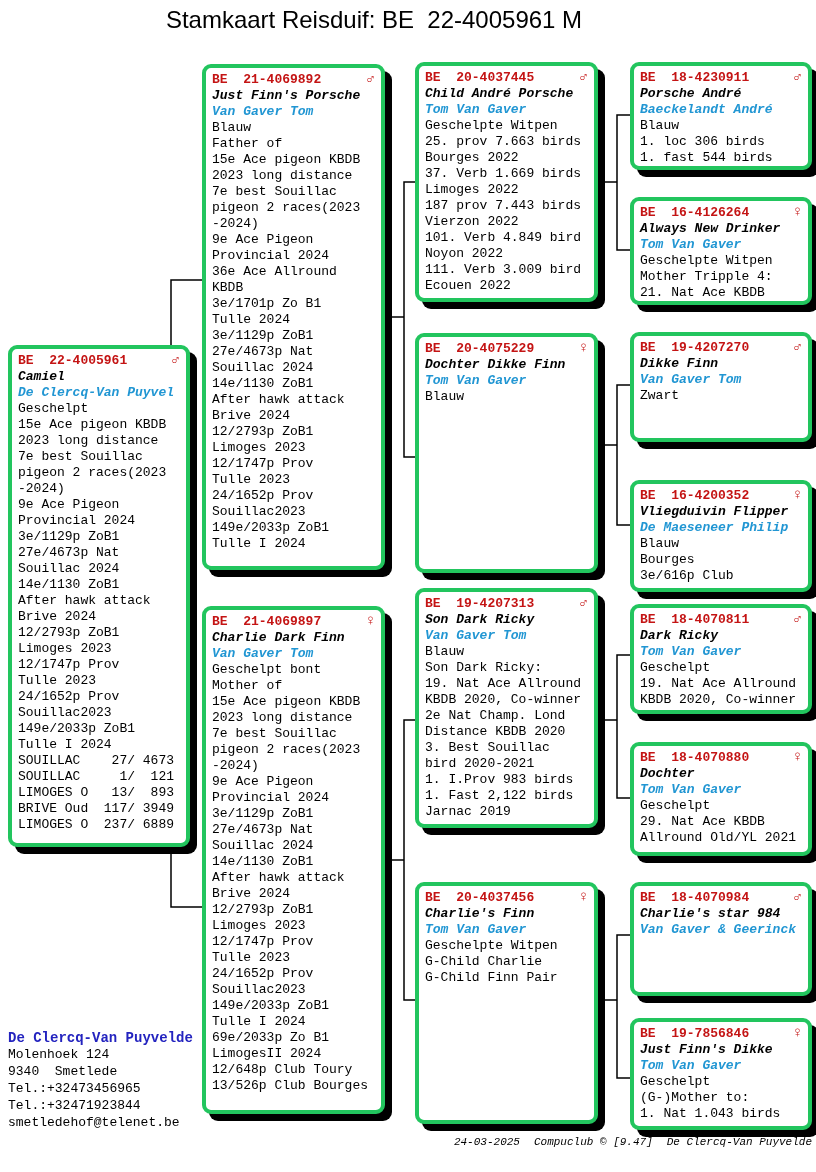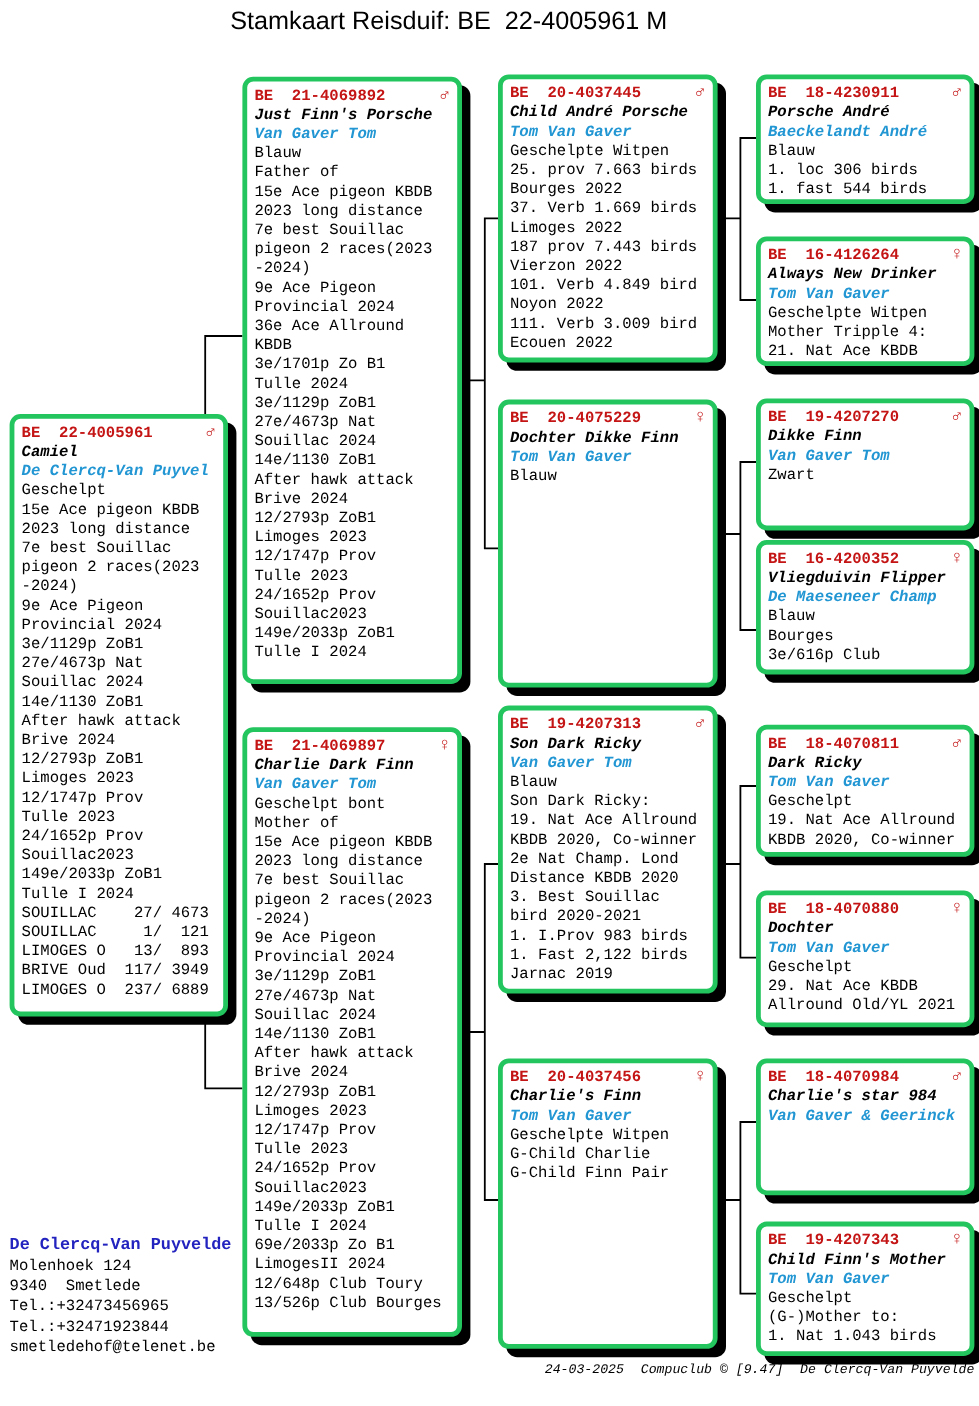--- a/index.html
+++ b/index.html
@@ -2,21 +2,21 @@
 <html><head>
 <meta charset="utf-8">
 <style>
   html,body{margin:0;padding:0;}
   body{
     width:816px;height:1172px;position:relative;background:#ffffff;
     font-family:"Liberation Sans",sans-serif;overflow:hidden;
   }
   .title{
     position:absolute;left:0;top:6px;width:748px;text-align:center;
-    font-size:21px;color:#000;white-space:pre;
+    font-size:24px;color:#000;white-space:pre;
   }
   svg.connectors{position:absolute;left:0;top:0;z-index:1;}
   .pbox{
     position:absolute;z-index:2;background:#fff;border:4px solid #22c55e;
     border-radius:9px;box-shadow:7px 7px 0 #000;padding:4px 6px 4px 6px;
     font-family:"Liberation Mono",monospace;font-size:13px;line-height:16px;
     box-sizing:border-box;
   }
   .hdr{display:flex;justify-content:space-between;align-items:flex-start;}
   .ring{font-weight:bold;color:#c41414;white-space:pre;}
@@ -245,27 +245,27 @@
 <div class="pbox" style="left:630px;top:332px;width:182px;height:110px">
   <div class="hdr">
     <span class="ring">BE  19-4207270</span>
     <span class="sex">♂</span>
   </div>
   <div class="pname">Dikke Finn</div>
   <div class="fancier">Van Gaver Tom</div>
   <div class="plines">Zwart</div>
 </div>
 
-<div class="pbox" style="left:630px;top:450px;width:182px;height:112px">
+<div class="pbox" style="left:630px;top:480px;width:182px;height:112px">
   <div class="hdr">
     <span class="ring">BE  16-4200352</span>
     <span class="sex">♀</span>
   </div>
   <div class="pname">Vliegduivin Flipper</div>
-  <div class="fancier">De Maeseneer Champ</div>
+  <div class="fancier">De Maeseneer Philip</div>
   <div class="plines">Blauw
 Bourges
 3e/616p Club</div>
 </div>
 
 <div class="pbox" style="left:630px;top:604px;width:182px;height:110px">
   <div class="hdr">
     <span class="ring">BE  18-4070811</span>
     <span class="sex">♂</span>
   </div>
@@ -292,24 +292,24 @@
   <div class="hdr">
     <span class="ring">BE  18-4070984</span>
     <span class="sex">♂</span>
   </div>
   <div class="pname">Charlie's star 984</div>
   <div class="fancier">Van Gaver &amp; Geerinck</div>
 </div>
 
 <div class="pbox" style="left:630px;top:1018px;width:182px;height:112px">
   <div class="hdr">
-    <span class="ring">BE  19-4207343</span>
-    <span class="sex">♀</span>
-  </div>
-  <div class="pname">Child Finn's Mother</div>
+    <span class="ring">BE  19-7856846</span>
+    <span class="sex">♀</span>
+  </div>
+  <div class="pname">Just Finn's Dikke</div>
   <div class="fancier">Tom Van Gaver</div>
   <div class="plines">Geschelpt
 (G-)Mother to:
 1. Nat 1.043 birds</div>
 </div>
 
 <div class="owner">
   <div class="owner-name">De Clercq-Van Puyvelde</div>
   <div class="owner-lines">Molenhoek 124
 9340  Smetlede

